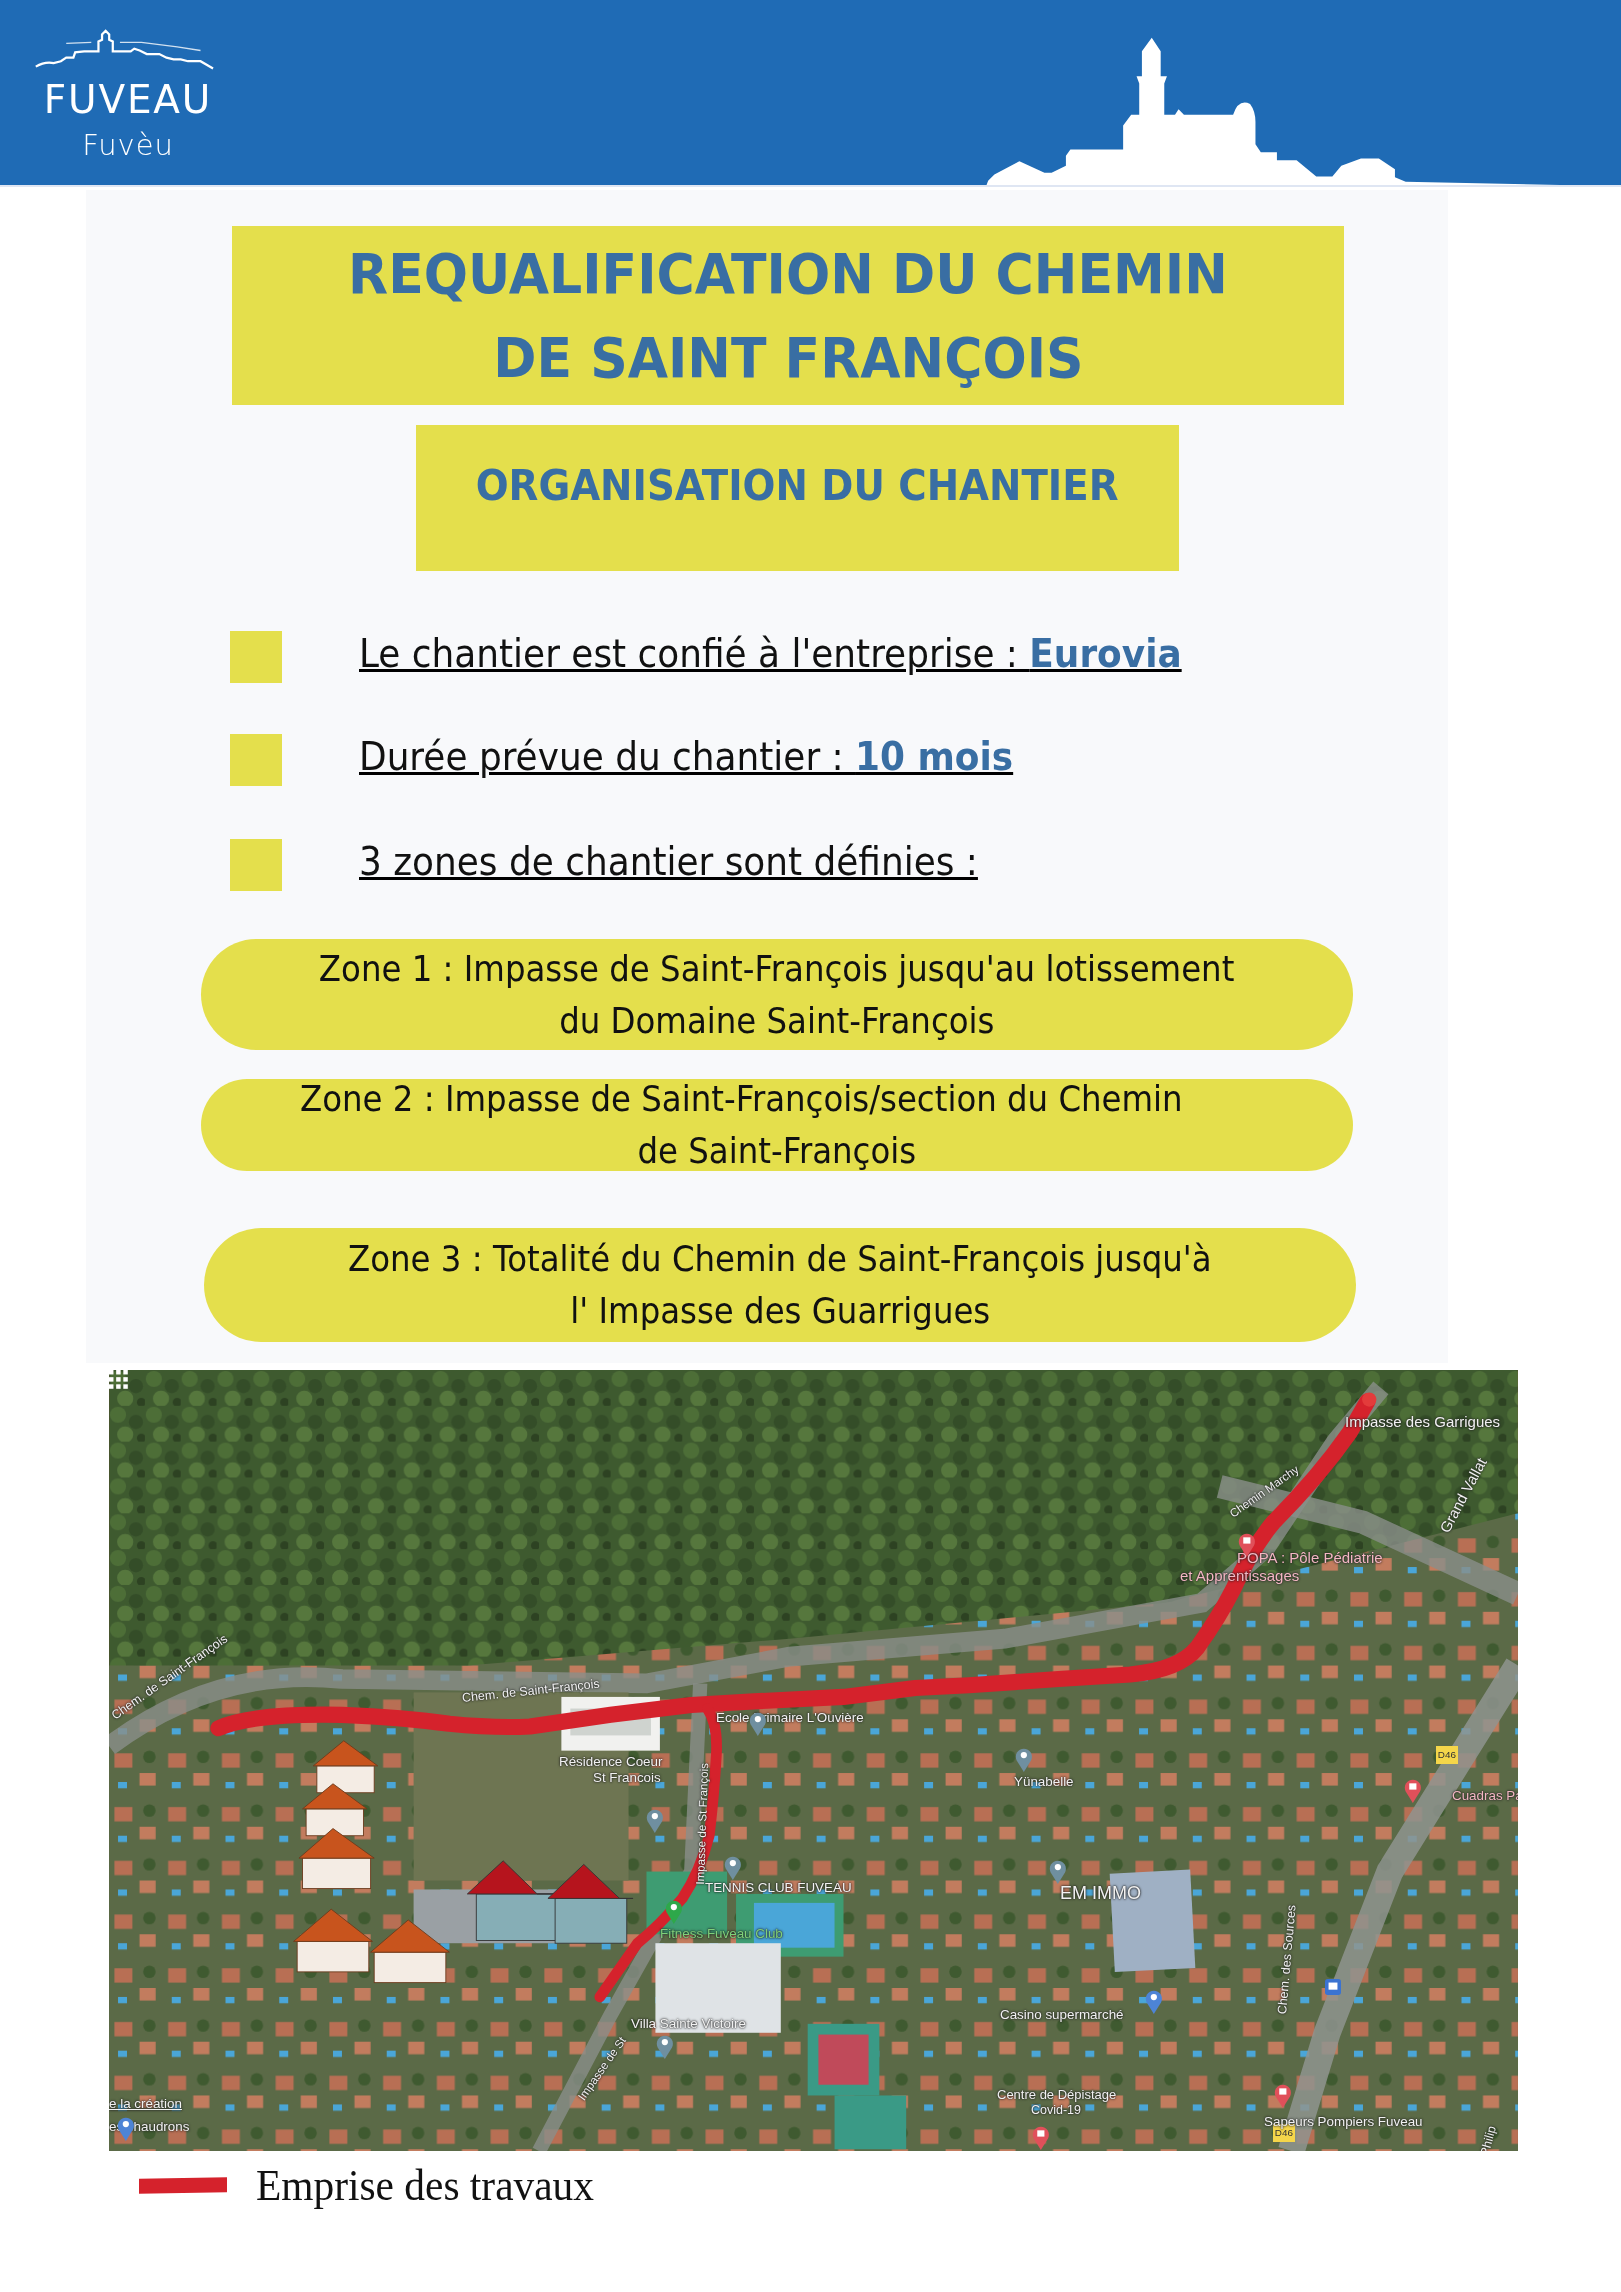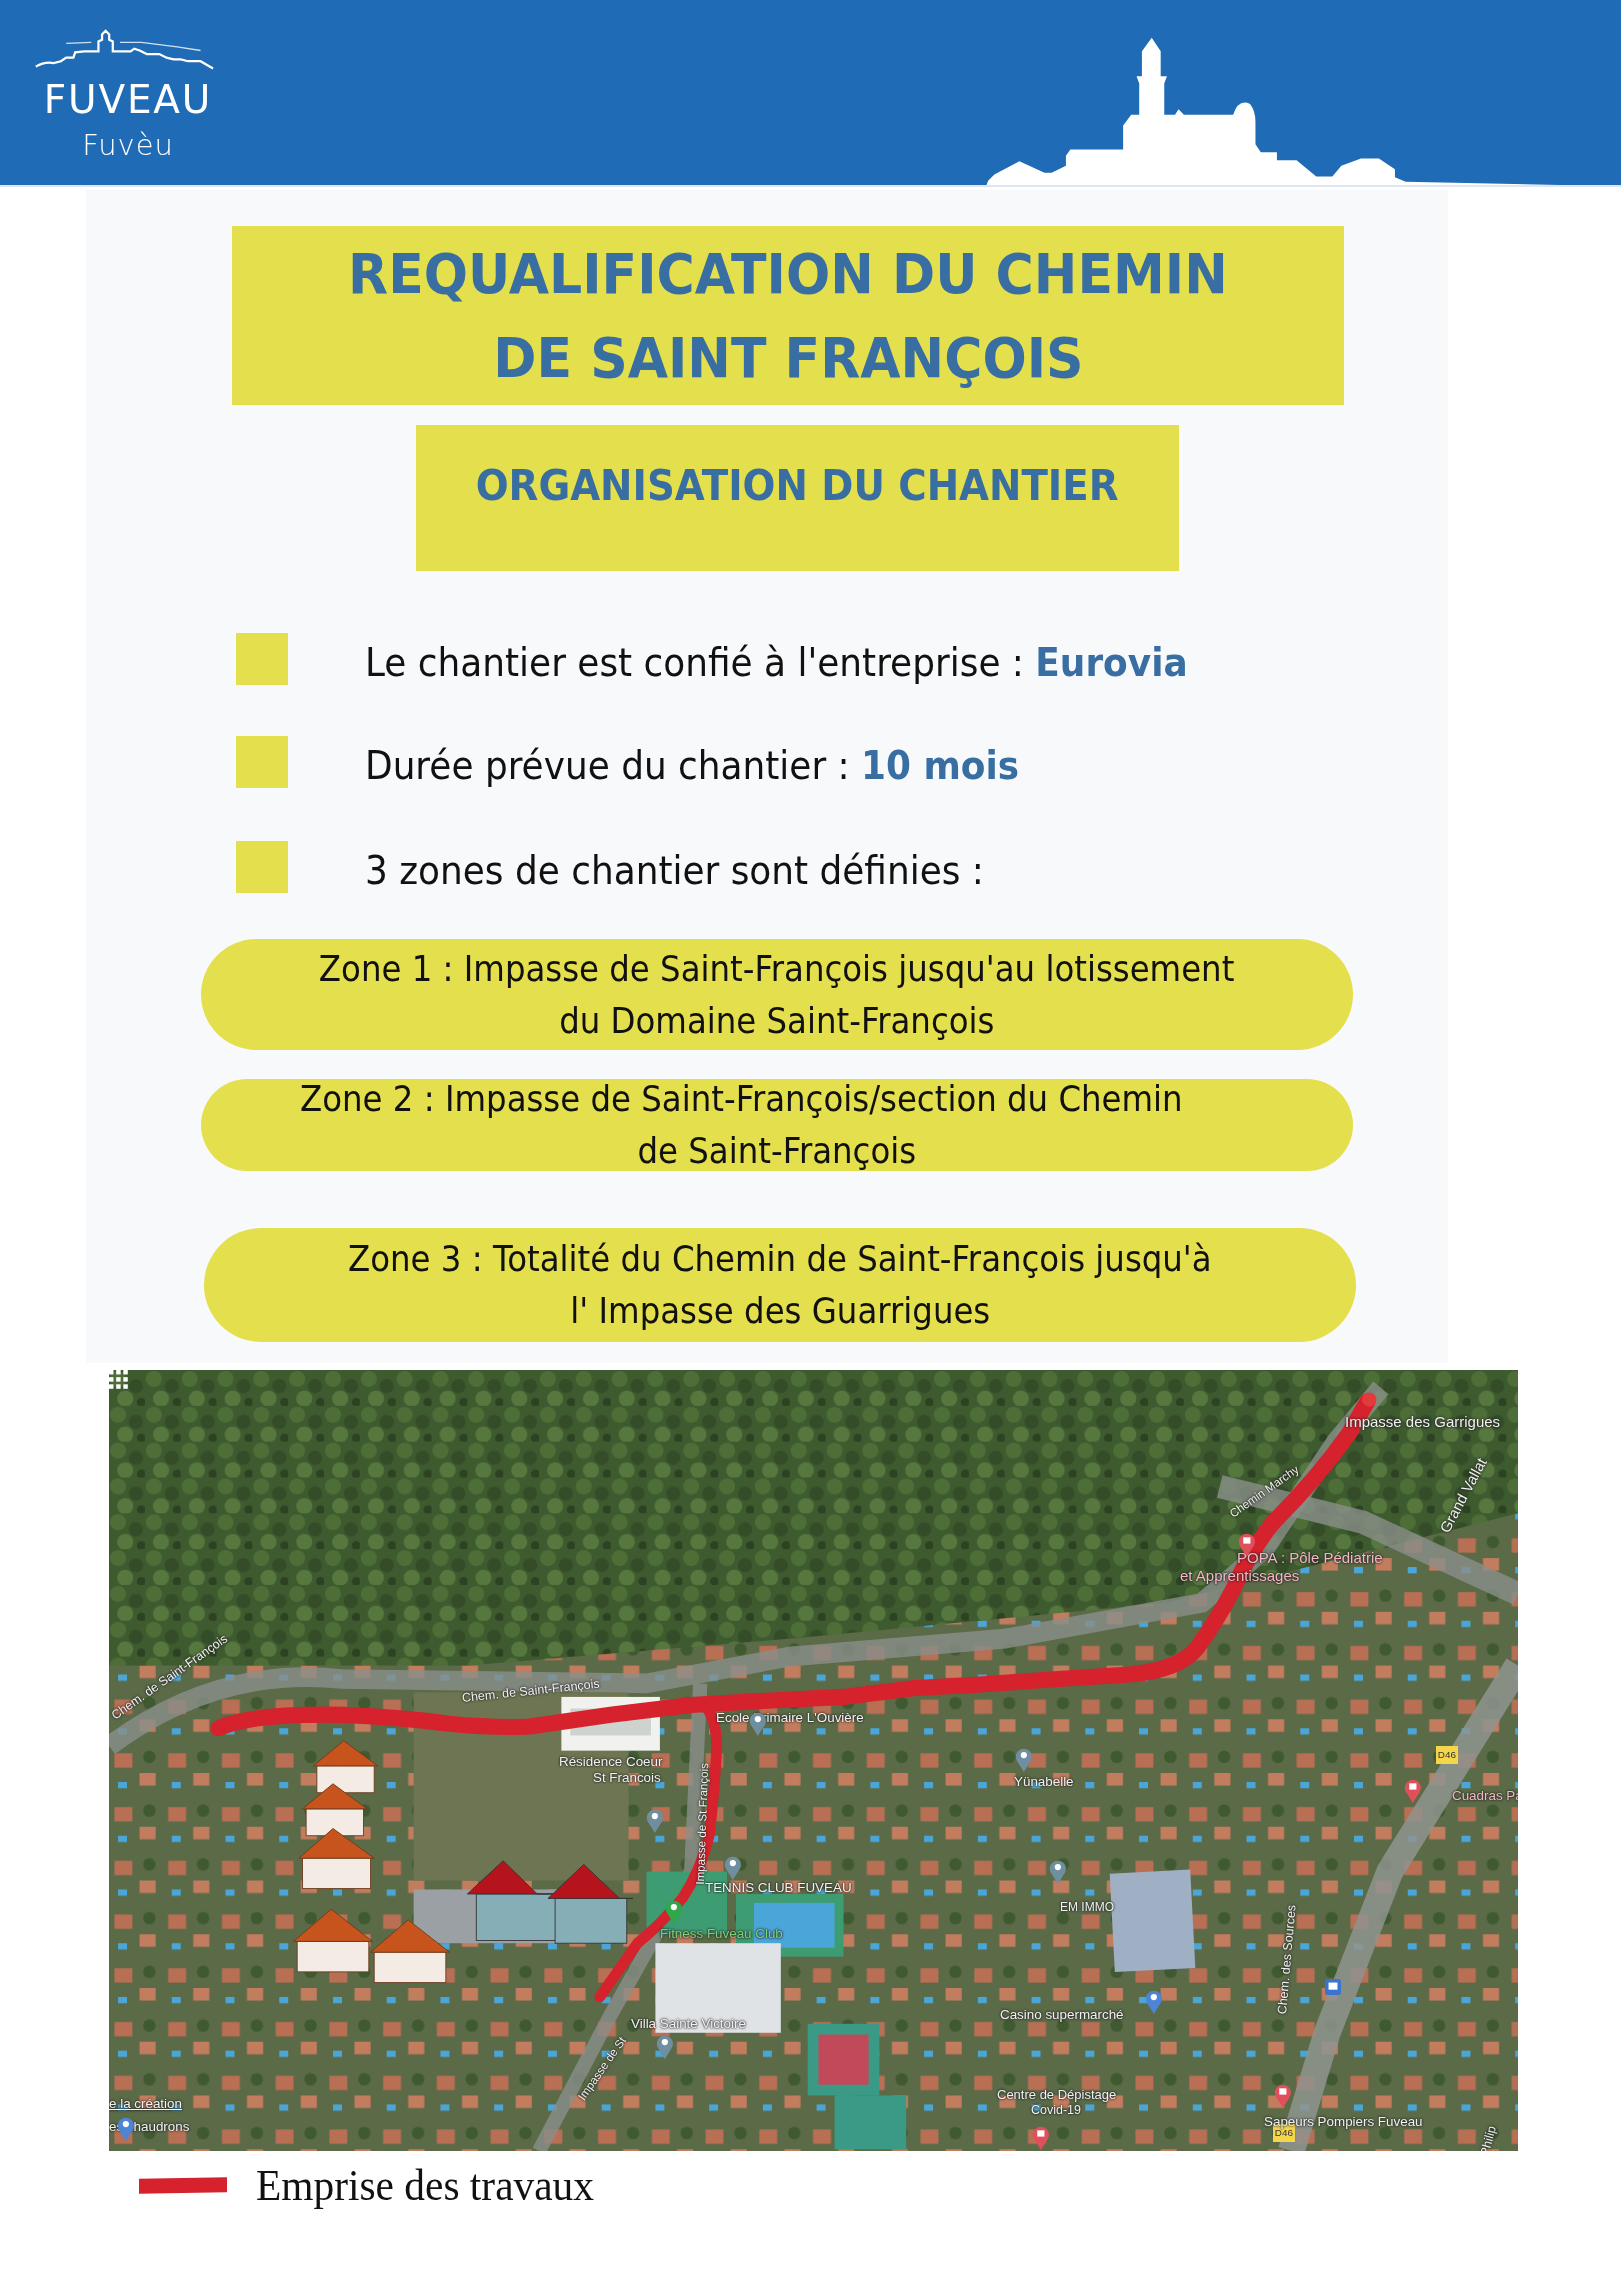--- a/index.html
+++ b/index.html
@@ -38,21 +38,21 @@
   }
   .subtitle-box {
     position: absolute; left: 416px; top: 425px; width: 763px; height: 146px; background: #e4df4c;
     display: flex; align-items: center; justify-content: center;
   }
   .subtitle-text {
     color: #396ea3; font-family: "DejaVu Sans", sans-serif; font-weight: bold; font-size: 43px;
     transform: scaleX(0.90); white-space: nowrap; margin-top: -27px;
   }
 
-  .bullet-row { position: absolute; left: 236px; height: 54px; display: flex; align-items: flex-end; }
+  .bullet-row { position: absolute; left: 230px; height: 54px; display: flex; align-items: flex-start; text-decoration: underline; }
   .bullet-square { width: 52px; height: 52px; background: #e4df4c; flex: none; }
   .bullet-text {
     margin-left: 77px; font-family: "DejaVu Sans", sans-serif; font-size: 39px; color: #111;
     white-space: nowrap; transform-origin: left center; transform: scaleX(0.92);
   }
   .bullet-value { color: #396ea3; font-weight: bold; }
 
   .zone-pill {
     position: absolute; background: #e4df4c; border-radius: 57px;
     display: flex; flex-direction: column; align-items: center; justify-content: center;
@@ -220,21 +220,21 @@
   <div class="map-label rot" style="left:354px; top:319px; font-size:12.5px; transform: rotate(-6deg);">Chem. de Saint-François</div>
   <div class="map-label" style="left:607px; top:339px; font-size:13.4px;">Ecole Primaire L'Ouvière</div>
   <div class="map-label" style="left:450px; top:383px; font-size:13.4px;">Résidence Coeur</div>
   <div class="map-label" style="left:484px; top:399px; font-size:13.4px;">St Francois</div>
   <div class="map-label rot" style="left:600px; top:497px; font-size:11.6px; transform: rotate(-88deg);">Impasse de St François</div>
   <div class="map-label" style="left:596px; top:509px; font-size:13.4px;">TENNIS CLUB FUVEAU</div>
   <div class="map-label green" style="left:551px; top:555px; font-size:13.4px;">Fitness Fuveau Club</div>
   <div class="map-label" style="left:522px; top:645px; font-size:13.4px;">Villa Sainte Victoire</div>
   <div class="map-label rot" style="left:479px; top:716px; font-size:11.6px; transform: rotate(-55deg);">Impasse de St</div>
   <div class="map-label" style="left:905px; top:1773px; font-size:13.4px; top:403px;">Yünabelle</div>
-  <div class="map-label" style="left:951px; top:528px; font-size:12px;">EM IMMO</div>
+  <div class="map-label" style="left:951px; top:514px; font-size:18px;">EM IMMO</div>
   <div class="map-label pink" style="left:1343px; top:417px; font-size:13.4px;">Cuadras Patri</div>
   <div class="map-label" style="left:1327px; top:376px; font-size:9.9px; background:#f5d64a; color:#333; text-shadow:none; padding:0 1.8px;">D46</div>
   <div class="map-label" style="left:1164px; top:754px; font-size:9.9px; background:#f5d64a; color:#333; text-shadow:none; padding:0 1.8px;">D46</div>
   <div class="map-label rot" style="left:1182px; top:627px; font-size:12.5px; transform: rotate(-85deg);">Chem. des Sources</div>
   <div class="map-label" style="left:891px; top:636px; font-size:13.4px;">Casino supermarché</div>
   <div class="map-label" style="left:888px; top:716px; font-size:13px;">Centre de Dépistage</div>
   <div class="map-label" style="left:922px; top:731px; font-size:12.5px;">Covid-19</div>
   <div class="map-label" style="left:1155px; top:743px; font-size:13.4px;">Sapeurs Pompiers Fuveau</div>
   <div class="map-label" style="left:0px; top:709px; font-size:13.4px;margin-top:39px;">es chaudrons</div>
   <div class="map-label" style="left:0px; top:725px; font-size:13.4px;text-decoration:underline;">e la création</div>

